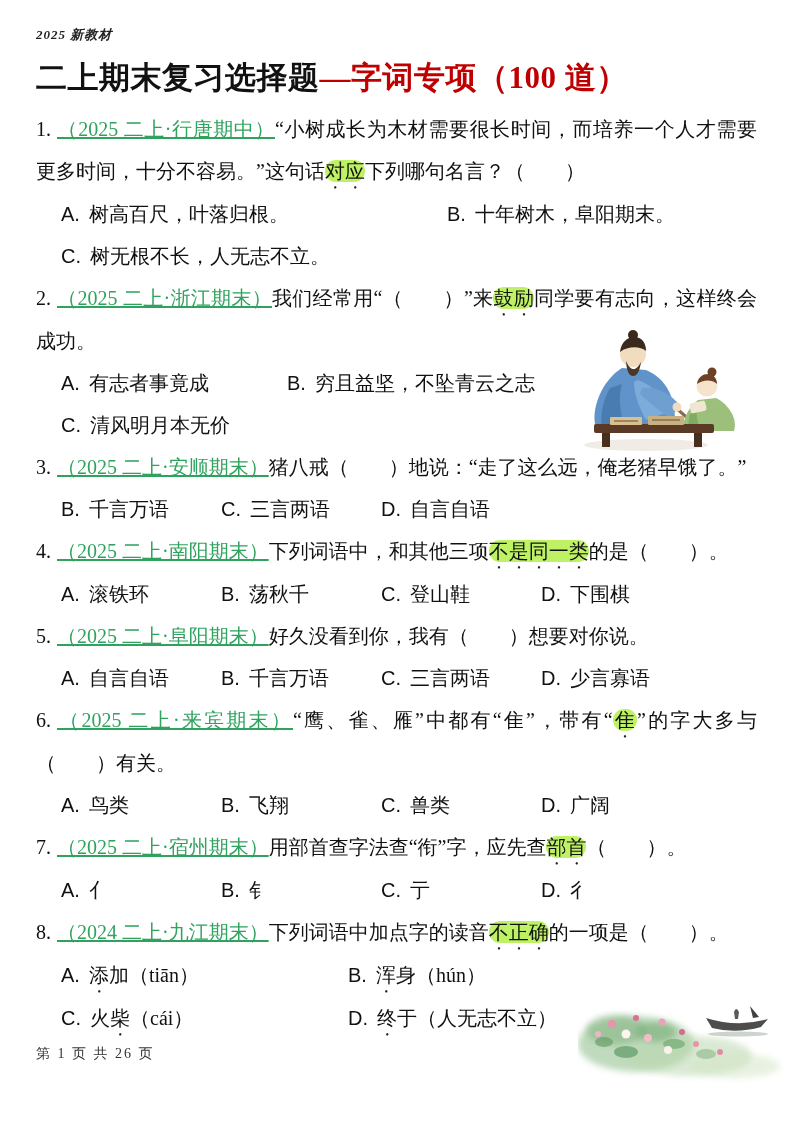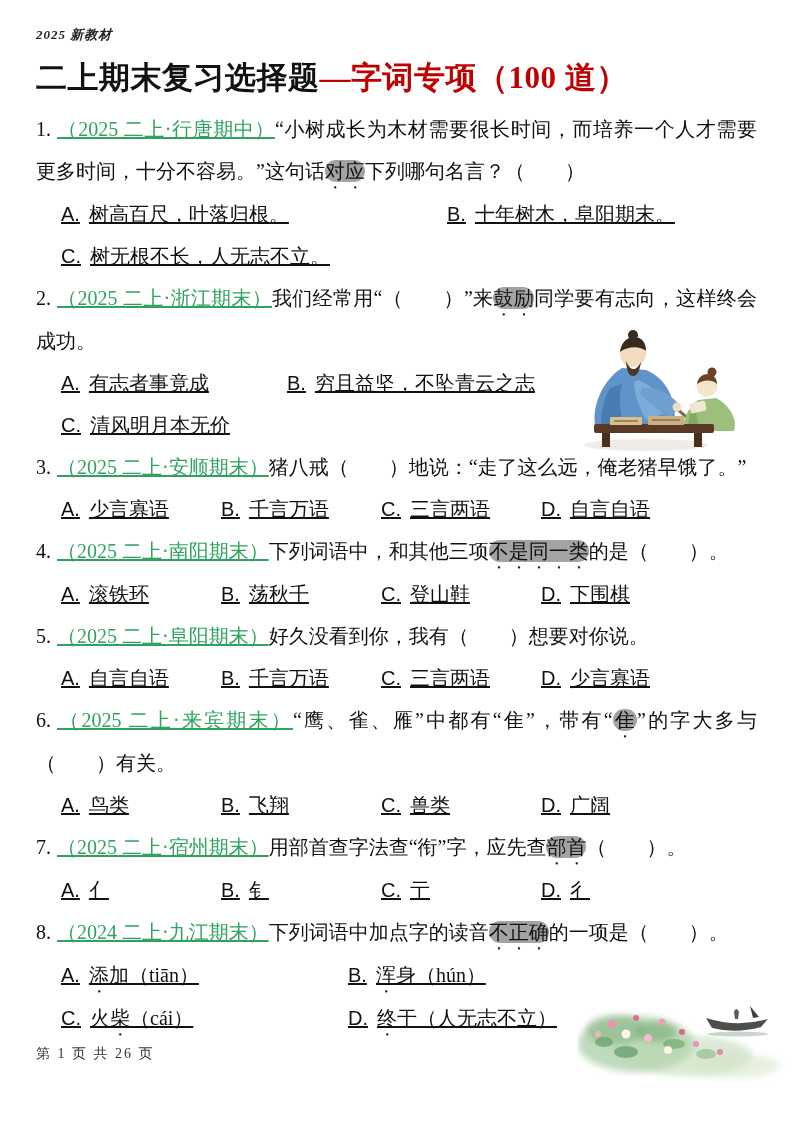--- a/index.html
+++ b/index.html
@@ -14,26 +14,26 @@
   }
   .title{
     margin:15px 0 0 0;font-size:31px;font-weight:bold;line-height:38px;
     letter-spacing:.5px;white-space:nowrap;
   }
   .title .red{color:#c00000;margin-top:28px;}
   .content{margin-top:11px;}
   .qt{font-size:20px;line-height:42px;margin:0;text-align:justify;}
   .qnum{margin-right:6px;}
   .src{color:#2fa35e;text-decoration:underline;}
-  .hl{background:#a3a3a3;border-radius:11px;}
+  .hl{background:#bef264;border-radius:11px;}
   .dots{
     -webkit-text-emphasis:filled dot #222;text-emphasis:filled dot #222;
     -webkit-text-emphasis-position:under;text-emphasis-position:under right;
   }
-  .opts{display:flex;font-size:20px;line-height:42px;padding-left:25px;text-decoration:underline;}
+  .opts{display:flex;font-size:20px;line-height:42px;padding-left:25px;}
   .opt{white-space:nowrap;}
   .olabel{margin-right:9px;font-family:"Liberation Sans","DejaVu Sans",sans-serif;}
   .row-q1 .opt:first-child{width:386px;}
   .row-q2 .opt:first-child{width:226px;}
   .row4 .opt{width:160px;}
   .row4 .opt:last-child{width:auto;}
   .row2 .opt:first-child{width:287px;}
   .footer{
     margin-top:5px;text-align:left;font-size:14px;color:#333;letter-spacing:2px;
   }
@@ -70,21 +70,20 @@
           <span class="opt"><span class="olabel">B.</span><span>穷且益坚，不坠青云之志</span></span>
         </div>
         <div class="opts">
           <span class="opt"><span class="olabel">C.</span><span>清风明月本无价</span></span>
         </div>
       </div>
 
       <div>
         <p class="qt"><span class="qnum">3.</span><span class="src">（2025 二上·安顺期末）</span><span>猪八戒（　　）地说：“走了这么远，俺老猪早饿了。”</span></p>
         <div class="opts row4">
-          <span class="opt"><span class="olabel">A.</span><span>少言寡语</span></span>
           <span class="opt"><span class="olabel">B.</span><span>千言万语</span></span>
           <span class="opt"><span class="olabel">C.</span><span>三言两语</span></span>
           <span class="opt"><span class="olabel">D.</span><span>自言自语</span></span>
         </div>
       </div>
 
       <div>
         <p class="qt"><span class="qnum">4.</span><span class="src">（2025 二上·南阳期末）</span><span>下列词语中，和其他三项</span><span class="hl dots">不是同一类</span><span>的是（　　）。</span></p>
         <div class="opts row4">
           <span class="opt"><span class="olabel">A.</span><span>滚铁环</span></span>

